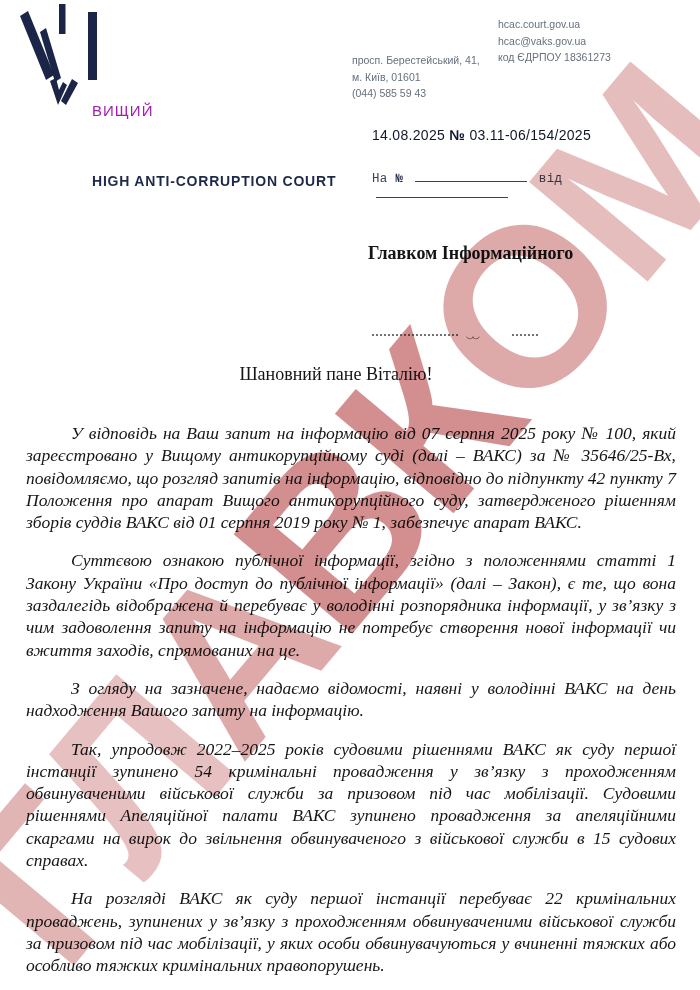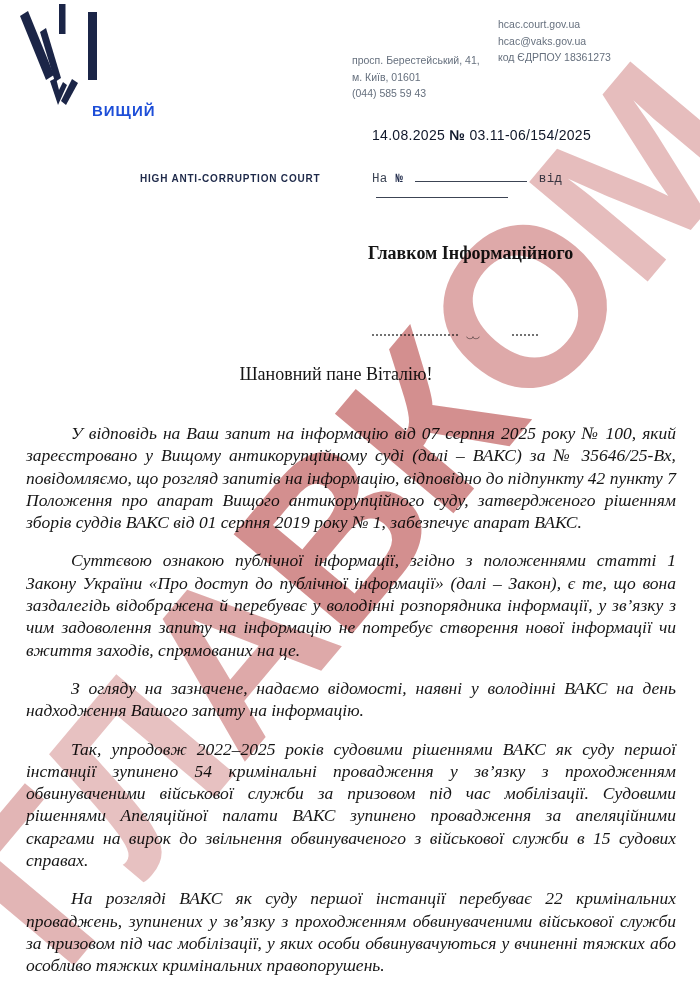--- a/index.html
+++ b/index.html
@@ -10,27 +10,27 @@
     background:#ffffff;
     overflow:hidden;
     font-family:"Liberation Serif", serif;
     color:#151515;
   }
   
   .logo{position:absolute;left:20px;top:2px;}
   .org-name{
     position:absolute;left:92px;top:101px;
     font-family:"Liberation Sans", sans-serif;
-    font-weight:bold;font-size:15px;line-height:19px;
-    letter-spacing:1px;color:#1d4ed8;
+    font-weight:normal;font-size:15px;line-height:19px;
+    letter-spacing:1px;color:#a21caf;
   }
   .org-en{
     position:absolute;left:92px;top:173px;
     font-family:"Liberation Sans", sans-serif;
-    font-weight:bold;font-size:10px;letter-spacing:.8px;color:#1e2949;margin-left:48px;
+    font-weight:bold;font-size:14px;letter-spacing:.8px;color:#1e2949;
   }
   .addr-col,.contact-col{
     position:absolute;top:16px;
     font-family:"Liberation Sans", sans-serif;
     font-size:10.5px;line-height:16.5px;color:#66707e;
   }
   .addr-col{left:352px;width:145px;margin-top:36px;}
   .contact-col{left:498px;width:170px;}
   .ref-line{
     position:absolute;left:372px;top:127px;

